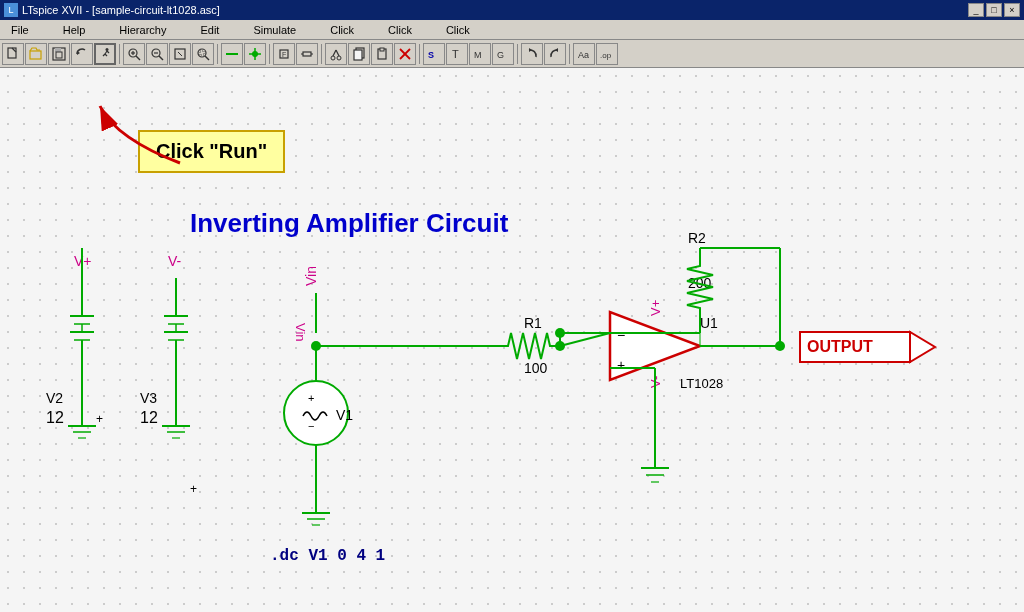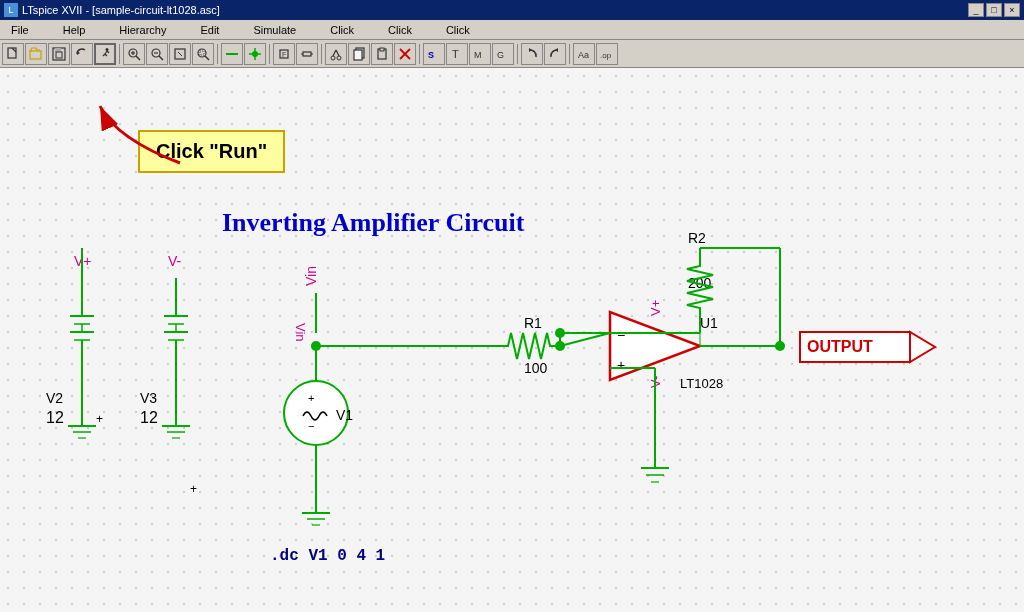--- a/index.html
+++ b/index.html
@@ -129,22 +129,21 @@
     }
 
     
     .circuit-title {
       position: absolute;
       top: 140px;
       left: 190px;
       font-size: 26px;
       font-weight: bold;
       color: #0000cc;
-      font-family: Liberation Serif, serif;
-      margin-left: 32px;
+      font-family: Liberation Sans, sans-serif;
     }
 
     
     .circuit-svg {
       position: absolute;
       top: 0;
       left: 0;
       width: 100%;
       height: 100%;
     }

